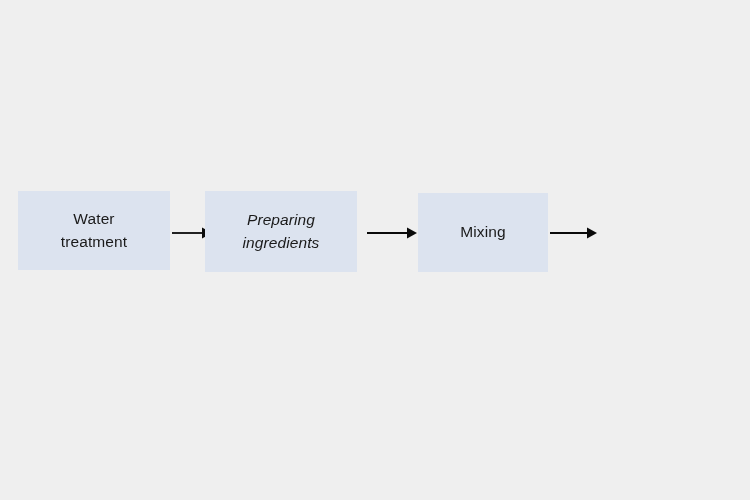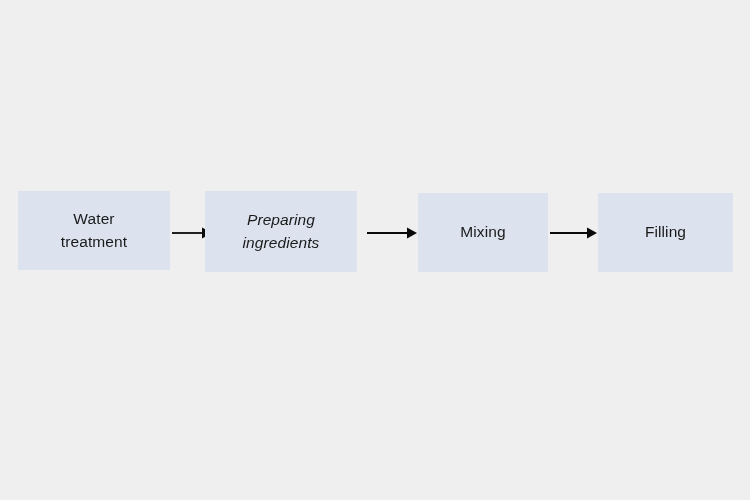--- a/index.html
+++ b/index.html
@@ -76,17 +76,14 @@
 
   <div class="process-box" style="left:418px; top:193px; width:130px; height:79px;justify-content:center;">
     <span class="process-box-label">Mixing</span>
   </div>
 
   <svg class="arrow-connector" style="left:550px; top:226px; width:47px; height:14px;" viewBox="0 0 47 14">
     <line x1="0" y1="7" x2="38" y2="7"></line>
     <polygon points="37,1.6 47,7 37,12.4"></polygon>
   </svg>
 
-  <div class="process-box" style="left:598px; top:193px; width:135px; height:79px;">
-    <span class="process-box-label">Filling</span>
-  </div>
 
 </div>
 
 </body></html>

